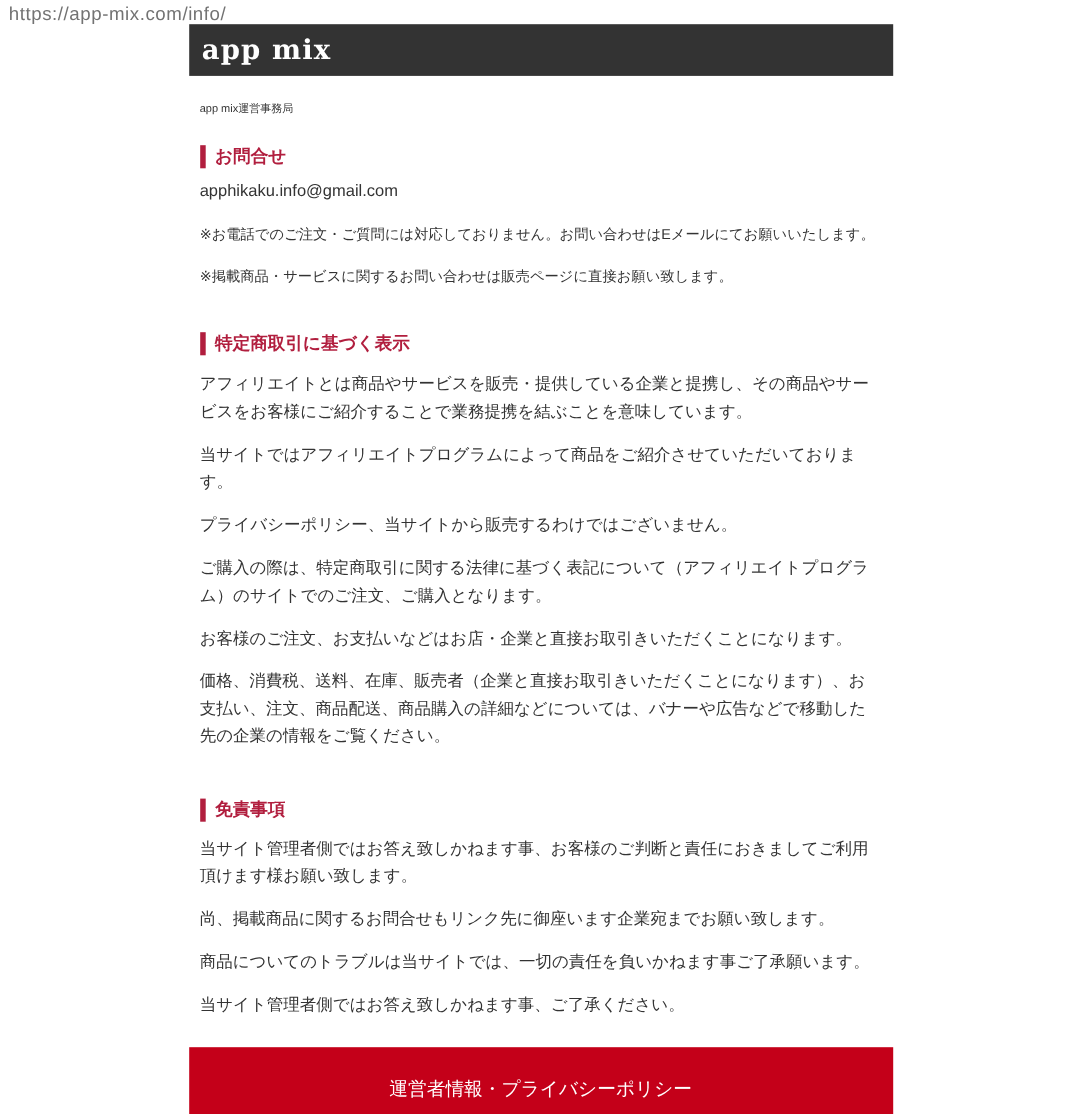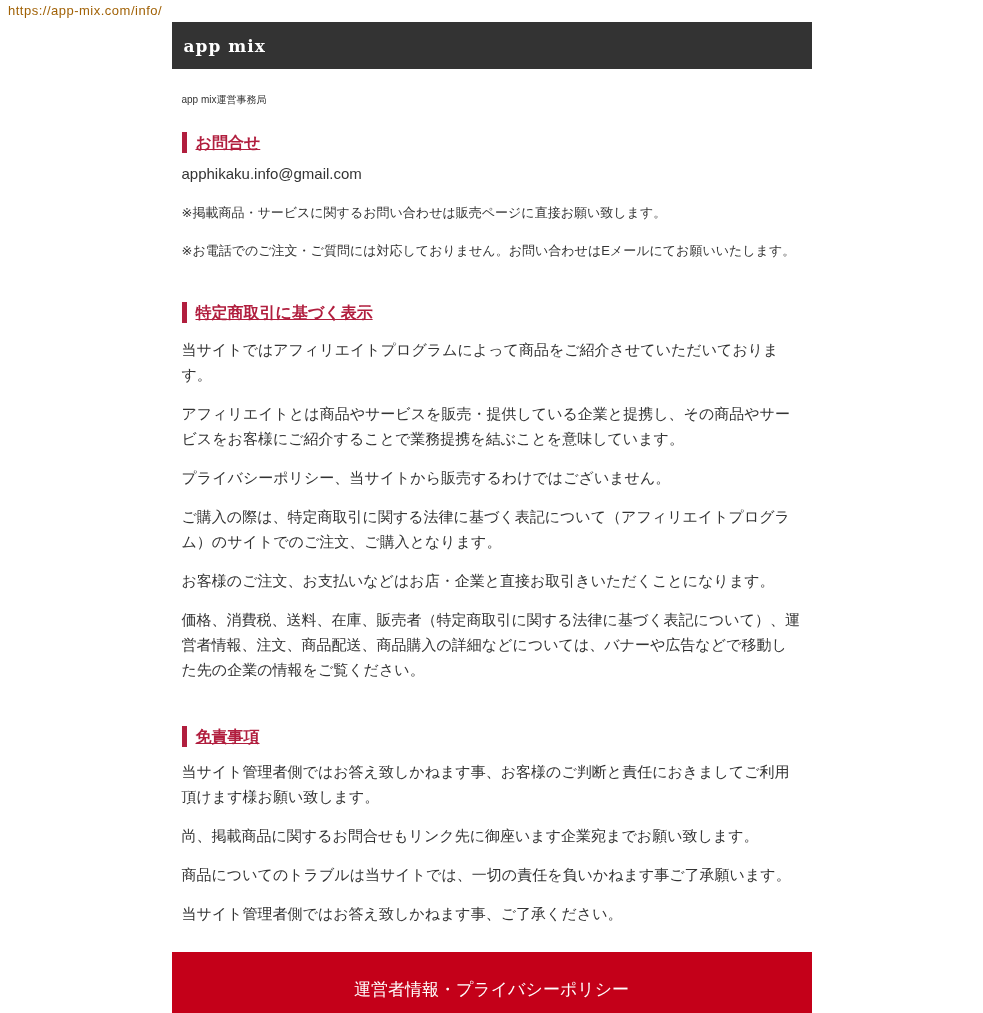--- a/index.html
+++ b/index.html
@@ -16,58 +16,57 @@
     background:#ffffff;
     color:var(--text-color);
     font-family:"Liberation Sans","DejaVu Sans",sans-serif;
     position:relative;
     overflow:hidden;
   }
   .url-label{
     position:absolute;
     top:3px;
     left:8px;
-    font-size:13px;
-    color:#a16207;
+    font-size:17px;
+    color:#737373;
     letter-spacing:0.5px;
     white-space:nowrap;
   }
   .page{
     width:640px;
     margin:0 auto;
     padding-top:22px;
   }
   .site-header{
     height:47px;
     background:var(--header-bg);
     color:#ffffff;
     display:flex;
     align-items:center;
     padding:0 12px;
     font-family:"DejaVu Serif","Liberation Serif",serif;
     font-weight:bold;
-    font-size:17px;
+    font-size:25px;
     letter-spacing:1px;
   }
   .site-header a{color:#ffffff;text-decoration:none;cursor:pointer;}
   main{padding:0 10px;}
   .intro{
     margin:22px 0 0;
     font-size:10px;
     line-height:17px;
   }
   h2.section-heading{
     margin:44px 0 0;
     font-size:16px;
     line-height:21px;
     font-weight:bold;
     color:var(--accent-red);
     border-left:5px solid var(--accent-red);
     padding-left:9px;
-    text-decoration:underline;
   }
   h2.section-heading.first{margin-top:24px;}
   .email{
     margin:12px 0 0;
     font-size:15px;
     line-height:17px;
   }
   .note{
     margin:23px 0 0;
     font-size:13px;
@@ -111,32 +110,32 @@
     <a>app mix</a>
   </header>
 
   <main>
 
     <p class="intro">app mix運営事務局</p>
 
     <section class="contact">
       <h2 class="section-heading first">お問合せ</h2>
       <p class="email">apphikaku.info@gmail.com</p>
+      <p class="note">※お電話でのご注文・ご質問には対応しておりません。お問い合わせはEメールにてお願いいたします。</p>
       <p class="note">※掲載商品・サービスに関するお問い合わせは販売ページに直接お願い致します。</p>
-      <p class="note">※お電話でのご注文・ご質問には対応しておりません。お問い合わせはEメールにてお願いいたします。</p>
     </section>
 
     <section class="commerce-law">
       <h2 class="section-heading">特定商取引に基づく表示</h2>
+      <p class="body-p">アフィリエイトとは商品やサービスを販売・提供している企業と提携し、その商品やサービスをお客様にご紹介することで業務提携を結ぶことを意味しています。</p>
       <p class="body-p">当サイトではアフィリエイトプログラムによって商品をご紹介させていただいております。</p>
-      <p class="body-p">アフィリエイトとは商品やサービスを販売・提供している企業と提携し、その商品やサービスをお客様にご紹介することで業務提携を結ぶことを意味しています。</p>
       <p class="body-p">プライバシーポリシー、当サイトから販売するわけではございません。</p>
       <p class="body-p">ご購入の際は、特定商取引に関する法律に基づく表記について（アフィリエイトプログラム）のサイトでのご注文、ご購入となります。</p>
       <p class="body-p">お客様のご注文、お支払いなどはお店・企業と直接お取引きいただくことになります。</p>
-      <p class="body-p">価格、消費税、送料、在庫、販売者（特定商取引に関する法律に基づく表記について）、運営者情報、注文、商品配送、商品購入の詳細などについては、バナーや広告などで移動した先の企業の情報をご覧ください。</p>
+      <p class="body-p">価格、消費税、送料、在庫、販売者（企業と直接お取引きいただくことになります）、お支払い、注文、商品配送、商品購入の詳細などについては、バナーや広告などで移動した先の企業の情報をご覧ください。</p>
     </section>
 
     <section class="disclaimer">
       <h2 class="section-heading">免責事項</h2>
       <p class="body-p">当サイト管理者側ではお答え致しかねます事、お客様のご判断と責任におきましてご利用頂けます様お願い致します。</p>
       <p class="body-p">尚、掲載商品に関するお問合せもリンク先に御座います企業宛までお願い致します。</p>
       <p class="body-p">商品についてのトラブルは当サイトでは、一切の責任を負いかねます事ご了承願います。</p>
       <p class="body-p">当サイト管理者側ではお答え致しかねます事、ご了承ください。</p>
     </section>
 

